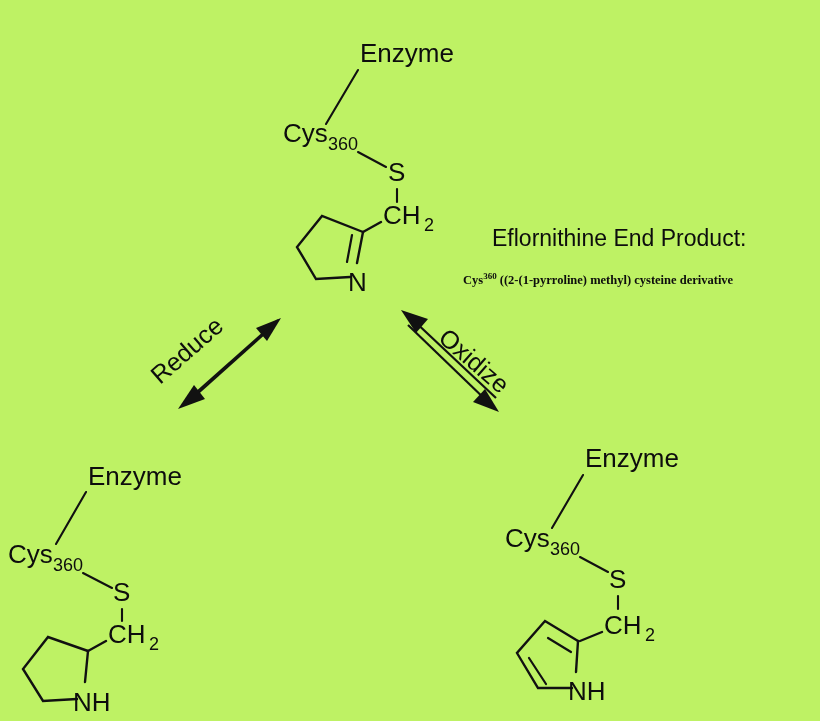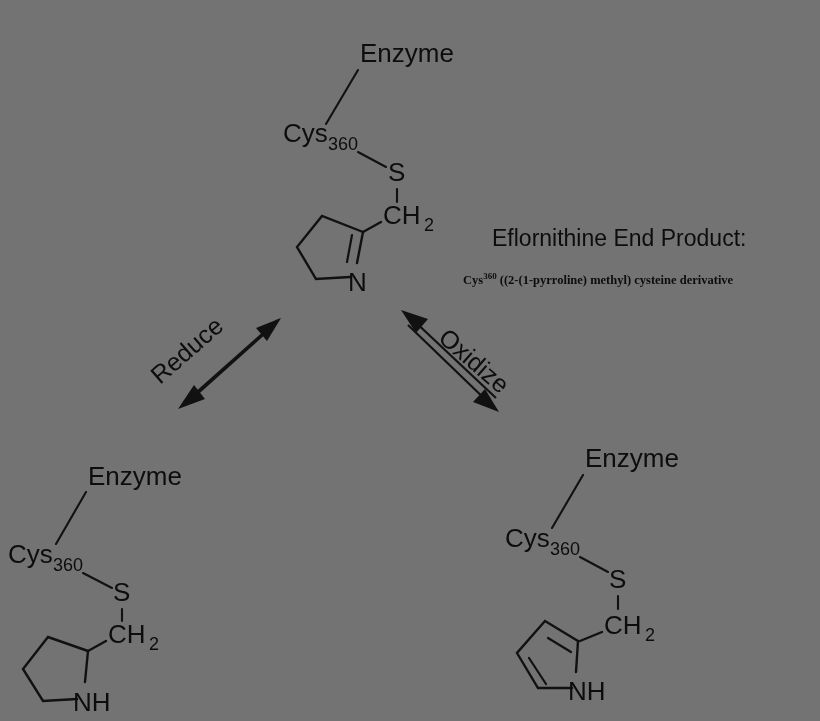--- a/index.html
+++ b/index.html
@@ -4,21 +4,21 @@
 <style>
   html, body {
     margin: 0;
     padding: 0;
     background: #ffffff;
   }
   #canvas {
     position: relative;
     width: 820px;
     height: 721px;
-    background: #737373;
+    background: #bef264;
     overflow: hidden;
     font-family: "Liberation Sans", sans-serif;
   }
   svg.scheme {
     position: absolute;
     left: 0;
     top: 0;
     width: 820px;
     height: 721px;
   }

